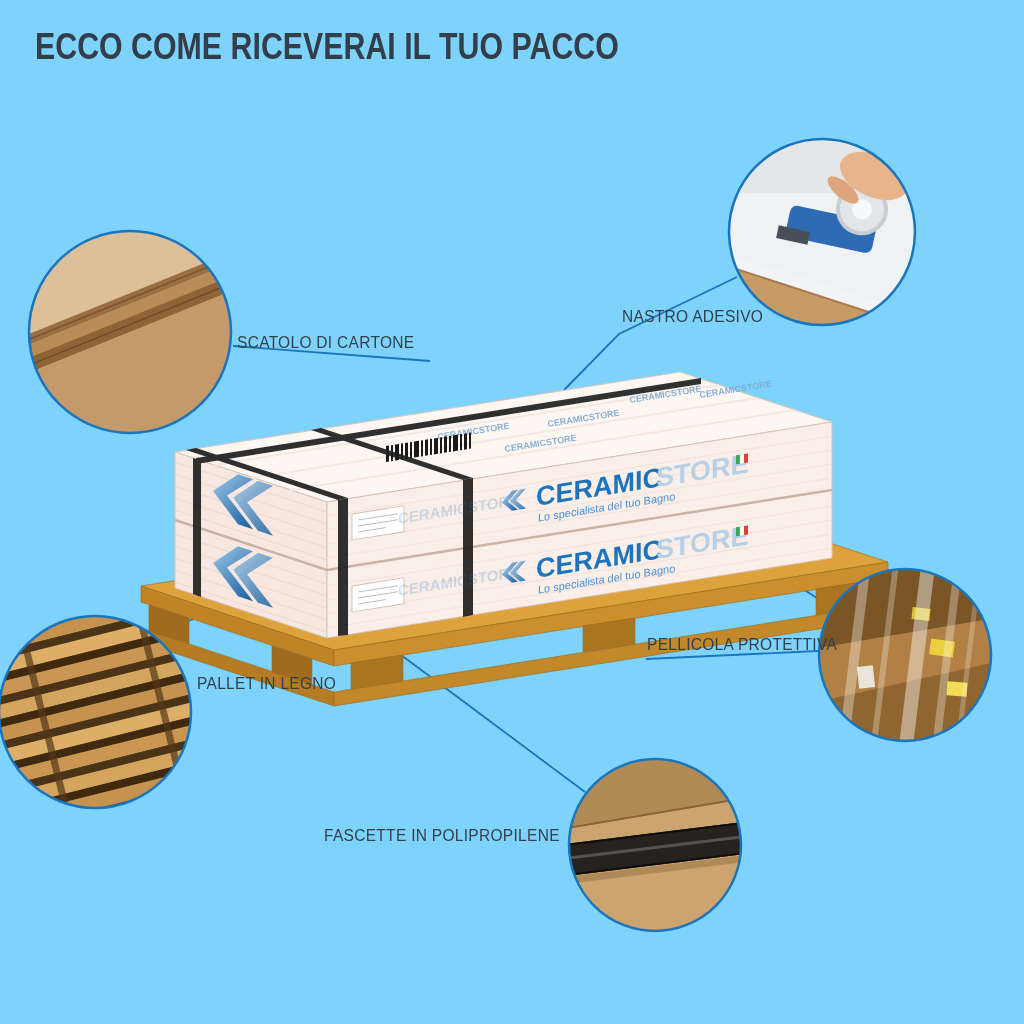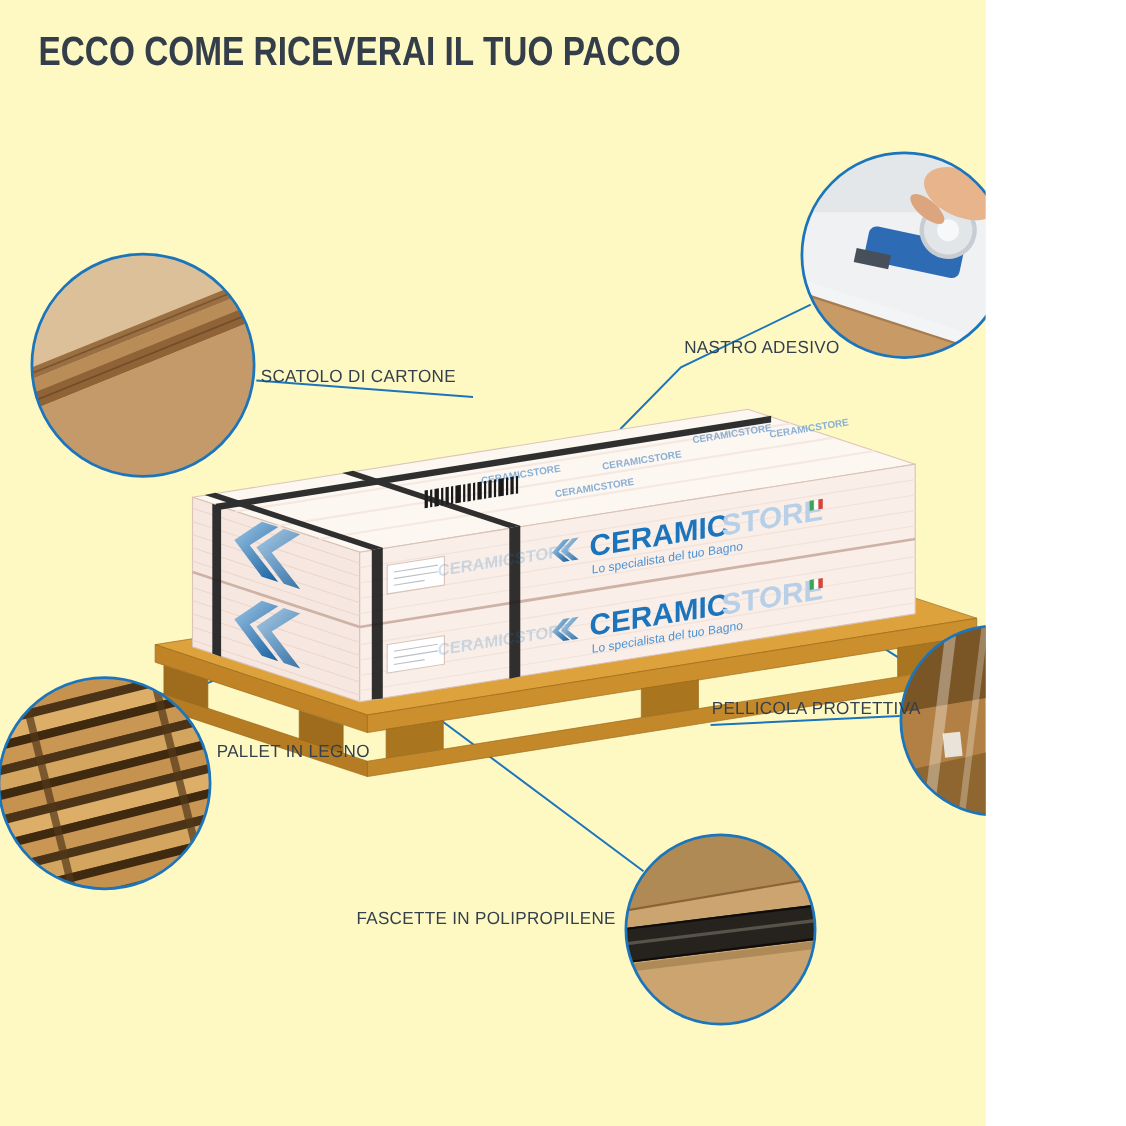--- a/index.html
+++ b/index.html
@@ -1,16 +1,16 @@
 <!DOCTYPE html>
 <html><head>
 <meta charset="utf-8">
 <style>
   html,body{margin:0;padding:0;background:#ffffff;}
-  .page{position:relative;width:896px;height:1024px;background:#fef9c3;overflow:hidden;
+  .page{position:relative;width:1024px;height:1024px;background:#7dd3fc;overflow:hidden;
         font-family:"Liberation Sans",sans-serif;}
   .title{position:absolute;left:35px;top:26px;font-size:37px;font-weight:bold;
          color:#333e4a;white-space:nowrap;transform:scaleX(0.82);transform-origin:left center;
          letter-spacing:0px;}
   .callout-label{position:absolute;font-size:16px;color:#343f4c;letter-spacing:.3px;
          white-space:nowrap;transform:scaleX(0.97);transform-origin:left center;}
   svg{position:absolute;left:0;top:0;}
 </style>
 </head>
 <body>

